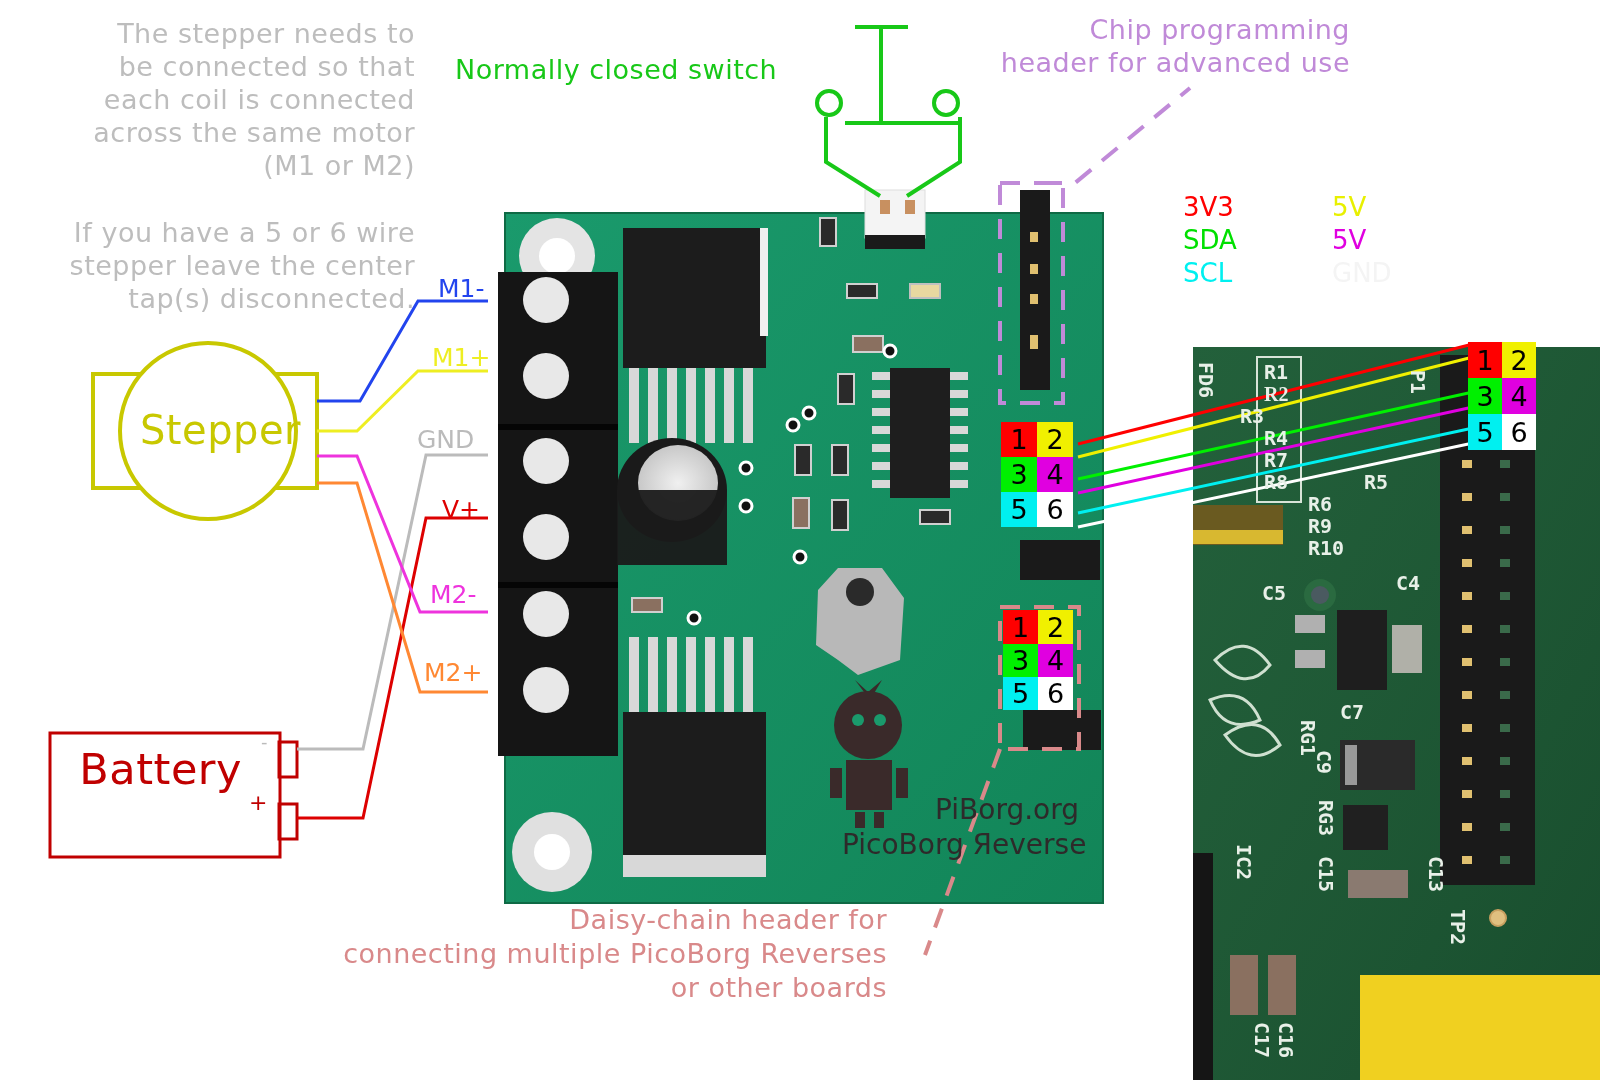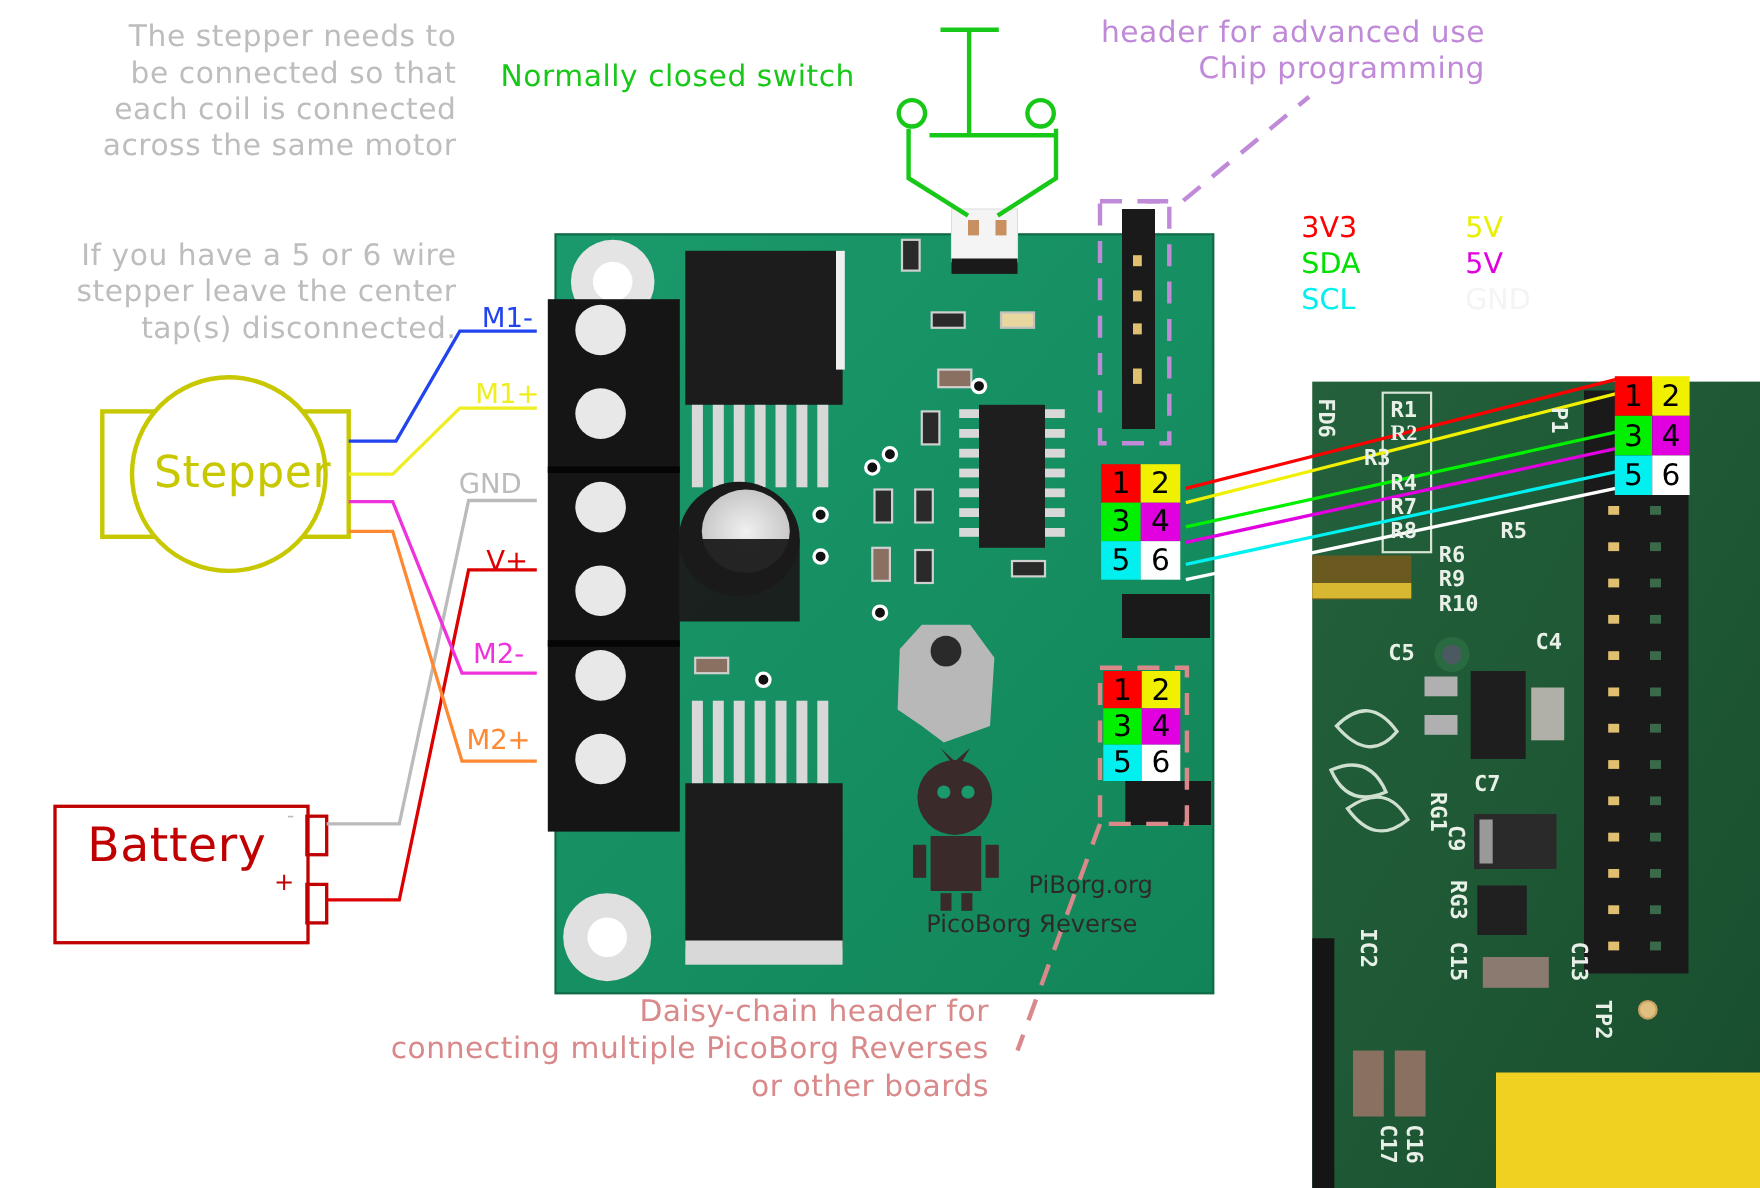--- a/index.html
+++ b/index.html
@@ -6,21 +6,21 @@
   body { width: 1600px; height: 1080px; position: relative; overflow: hidden; font-family: "DejaVu Sans", sans-serif; }
   .txt { position: absolute; text-align: right; white-space: nowrap; line-height: 1.0; font-family: "DejaVu Sans", sans-serif; letter-spacing: 0.5px; }
   .note-grey { color: #bdbdbd; font-size: 27px; line-height: 33px; }
   .note-green { color: #18c818; font-size: 27px; line-height: 33px; }
   .note-purple { color: #c08ad8; font-size: 27px; line-height: 33px; }
   .note-pink { color: #d9898a; font-size: 27px; line-height: 34px; }
   .lbl { position: absolute; font-size: 25px; font-family: "DejaVu Sans", sans-serif; white-space: nowrap; }
   .legend { position: absolute; font-size: 26px; font-family: "DejaVu Sans", sans-serif; }
   svg { position: absolute; left: 0; top: 0; }
   .pin { position: absolute; display: flex; align-items: center; justify-content: center; font-family: "DejaVu Sans", sans-serif; font-size: 27px; color: #000; }
-  .board-text { position: absolute; color: #2e2a2a; font-family: "DejaVu Sans", sans-serif; font-size: 22px; white-space: nowrap; }
+  .board-text { position: absolute; color: #2e2a2a; font-family: "DejaVu Sans", sans-serif; font-size: 28px; white-space: nowrap; }
   .pcb-silk { position: absolute; color: #e8f0e8; font-family: "DejaVu Sans Mono", monospace; font-weight: bold; font-size: 20px; line-height: 1; }
 </style>
 </head>
 <body>
 
 <svg width="1600" height="1080" viewBox="0 0 1600 1080">
 
   <g>
     <rect x="1193" y="347" width="407" height="733" fill="#1f5a36"></rect>
     <rect x="1193" y="347" width="407" height="733" fill="url(#rpiShade)"></rect>
@@ -261,34 +261,35 @@
     <line x1="1078" y1="513" x2="1473" y2="428" stroke="#00f0f0"></line>
     <line x1="1078" y1="527" x2="1473" y2="443" stroke="#ffffff"></line>
   </g>
 </svg>
 
 <div class="txt note-grey" style="left:35px; top:17px; width:380px;">
   <div>The stepper needs to</div>
   <div>be connected so that</div>
   <div>each coil is connected</div>
   <div>across the same motor</div>
+  <div>(M1 or M2)</div>
 </div>
 <div class="txt note-grey" style="left:35px; top:216px; width:380px;">
   <div>If you have a 5 or 6 wire</div>
   <div>stepper leave the center</div>
   <div>tap(s) disconnected.</div>
 </div>
 <div class="txt note-green" style="left:455px; top:53px; width:320px;">
   <div>Normally closed switch</div>
 </div>
 <div class="txt note-purple" style="left:985px; top:13px; width:365px;">
+  <div>Chip programming</div>
   <div>header for advanced use</div>
-  <div>Chip programming</div>
-</div>
-<div class="txt note-pink" style="left:354px; top:903px; width:545px;">
+</div>
+<div class="txt note-pink" style="left:342px; top:903px; width:545px;">
   <div>Daisy-chain header for</div>
   <div>connecting multiple PicoBorg Reverses</div>
   <div>or other boards</div>
 </div>
 
 <div class="txt" style="left:115px; top:410px; width:186px; color:#c8c800; font-size:40px;">Stepper</div>
 
 <div class="txt" style="left:62px; top:748px; width:180px; color:#c00000; font-size:43px;">Battery</div>
 <div class="txt" style="left:252px; top:733px; width:16px; color:#bbbbbb; font-size:18px;">-</div>
 <div class="txt" style="left:248px; top:792px; width:20px; color:#c00000; font-size:22px;">+</div>

